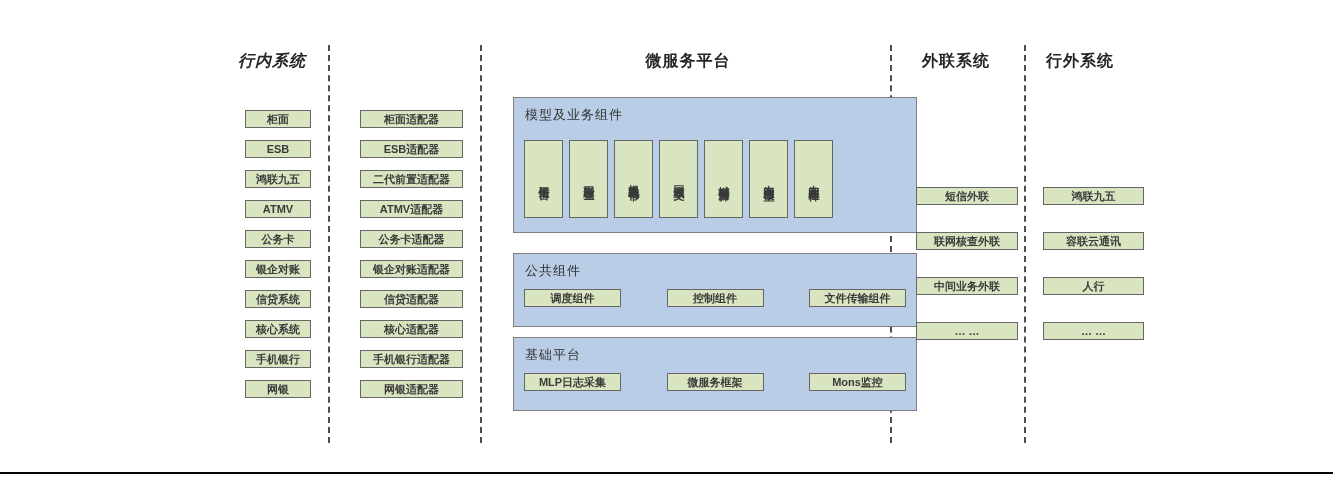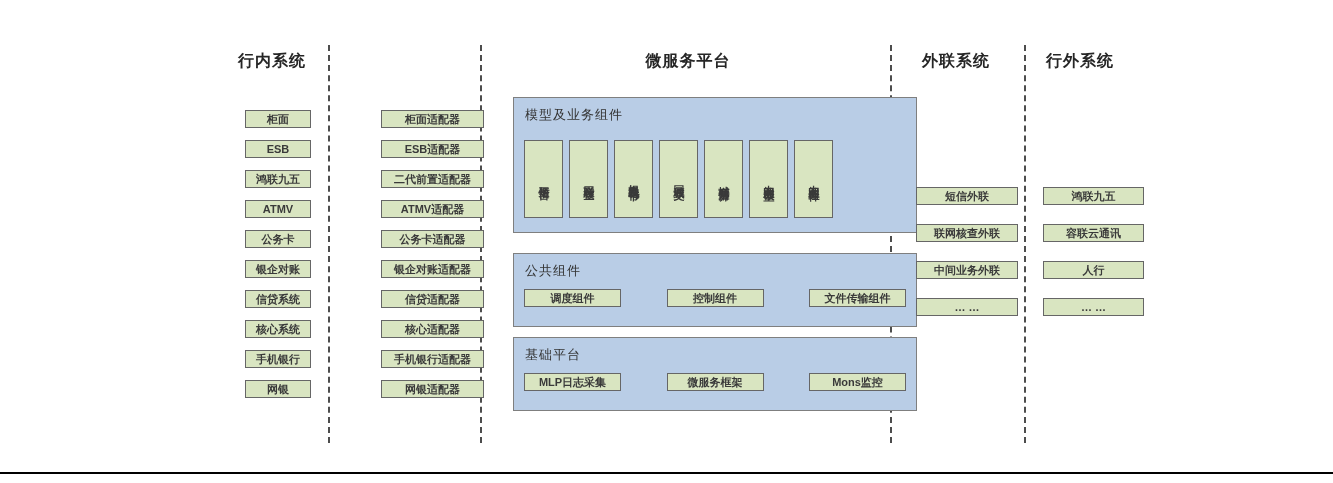--- a/index.html
+++ b/index.html
@@ -41,21 +41,21 @@
     border: 1px solid var(--box-border, #666666);
     display: flex;
     align-items: center;
     justify-content: center;
     font-size: 11px;
     font-weight: bold;
     color: var(--box-text, #3a3a3a);
     white-space: nowrap;
   }
   .gap12 { gap: 12px; }
-  .gap19 { gap: 19px; }
+  .gap19 { gap: 27px; }
   .panel {
     position: absolute;
     left: 513px;
     width: 404px;
     box-sizing: border-box;
     background: var(--panel-fill, #b9cde6);
     border: 1.5px solid var(--panel-border, #7f7f7f);
   }
   .panel-title {
     position: absolute;
@@ -105,21 +105,21 @@
     top: 472px;
     height: 2px;
     background: var(--bottom-rule, #000000);
   }
 </style>
 </head>
 <body>
 
 <div class="canvas">
 
-  <div class="hdr" style="left:222px; width:100px;">行内系统</div>
+  <div class="hdr" style="left:222px; width:100px;font-style:italic;">行内系统</div>
   <div class="hdr" style="left:628px; width:120px;">微服务平台</div>
   <div class="hdr" style="left:906px; width:100px;">外联系统</div>
   <div class="hdr" style="left:1030px; width:100px;">行外系统</div>
 
   <div class="divider" style="left:328px;"></div>
   <div class="divider" style="left:480px;"></div>
   <div class="divider" style="left:890px;"></div>
   <div class="divider" style="left:1024px;"></div>
 
   <div class="stack gap12" style="left:237px; top:110px; width:66px;">
@@ -128,21 +128,21 @@
       <div class="box">鸿联九五</div>
       <div class="box">ATMV</div>
       <div class="box">公务卡</div>
       <div class="box">银企对账</div>
       <div class="box">信贷系统</div>
       <div class="box">核心系统</div>
       <div class="box">手机银行</div>
       <div class="box">网银</div>
     </div>
 
-  <div class="stack gap12" style="left:373px; top:110px; width:103px;">
+  <div class="stack gap12" style="left:352px; top:110px; width:103px;">
       <div class="box">柜面适配器</div>
       <div class="box">ESB适配器</div>
       <div class="box">二代前置适配器</div>
       <div class="box">ATMV适配器</div>
       <div class="box">公务卡适配器</div>
       <div class="box">银企对账适配器</div>
       <div class="box">信贷适配器</div>
       <div class="box">核心适配器</div>
       <div class="box">手机银行适配器</div>
       <div class="box">网银适配器</div>

